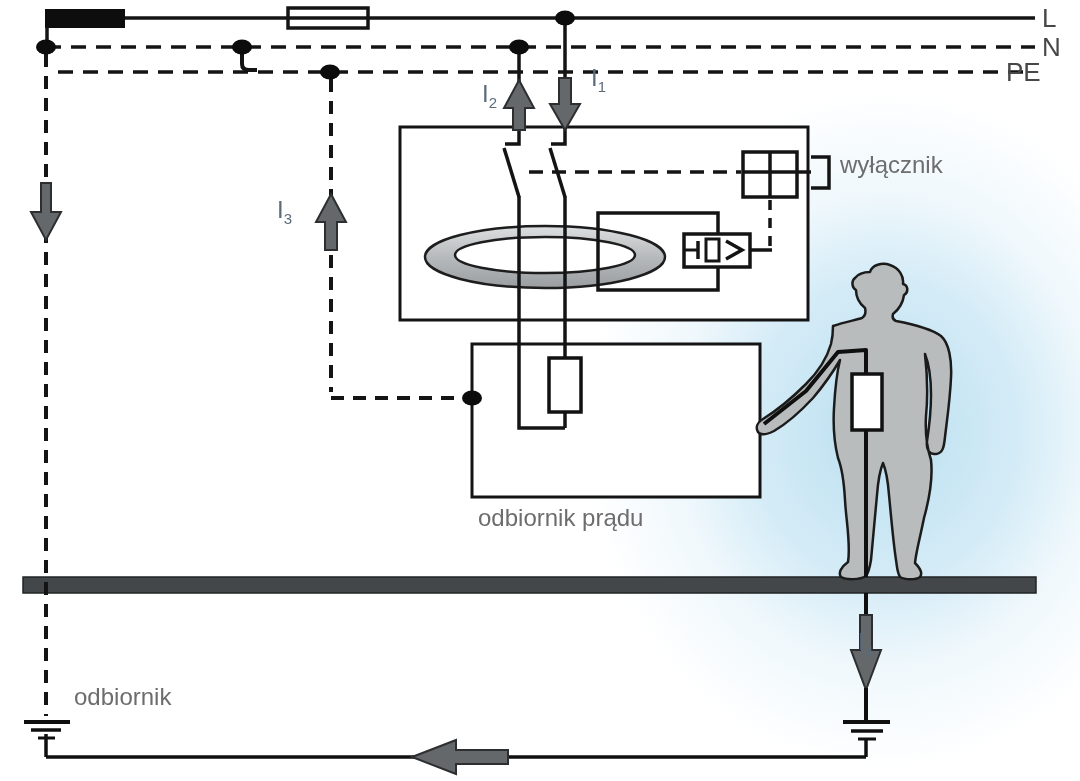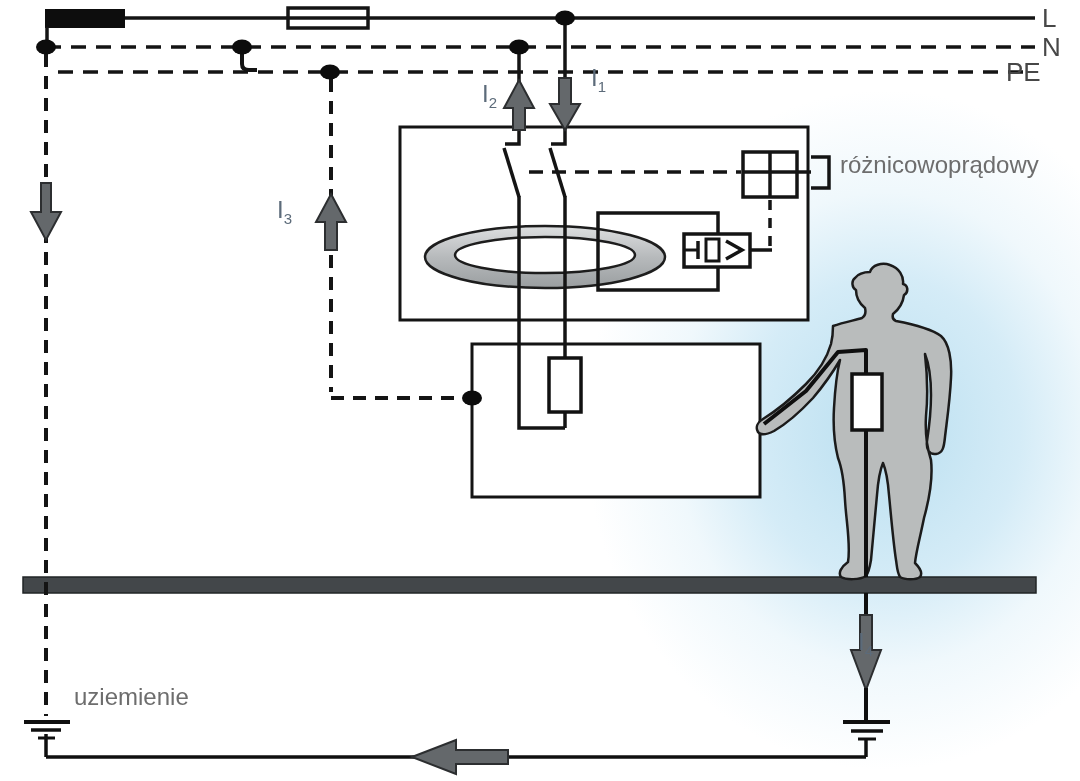--- a/index.html
+++ b/index.html
@@ -159,17 +159,18 @@
 <div class="linelbl" style="left:1042px;top:5px">L</div>
 <div class="linelbl" style="left:1042px;top:34px">N</div>
 <div class="linelbl" style="left:1006px;top:59px">PE</div>
 
 <div class="cur" style="left:482px;top:82px"><span>I</span><span class="sub">2</span></div>
 <div class="cur" style="left:591px;top:66px"><span>I</span><span class="sub">1</span></div>
 <div class="cur" style="left:277px;top:198px"><span>I</span><span class="sub">3</span></div>
 <div class="cur" style="left:858px;top:630px"><span>I</span><span class="sub">4</span></div>
 
 <div class="lbl" style="left:840px;top:152px">
-  <div>różnicowoprądowy</div>
+  <div>wyłącznik</div>
 </div>
-<div class="lbl" style="left:74px;top:684px">uziemienie</div>
+<div class="lbl" style="left:478px;top:505px">odbiornik prądu</div>
+<div class="lbl" style="left:74px;top:684px">odbiornik</div>
 
 </div>
 
 </body></html>

